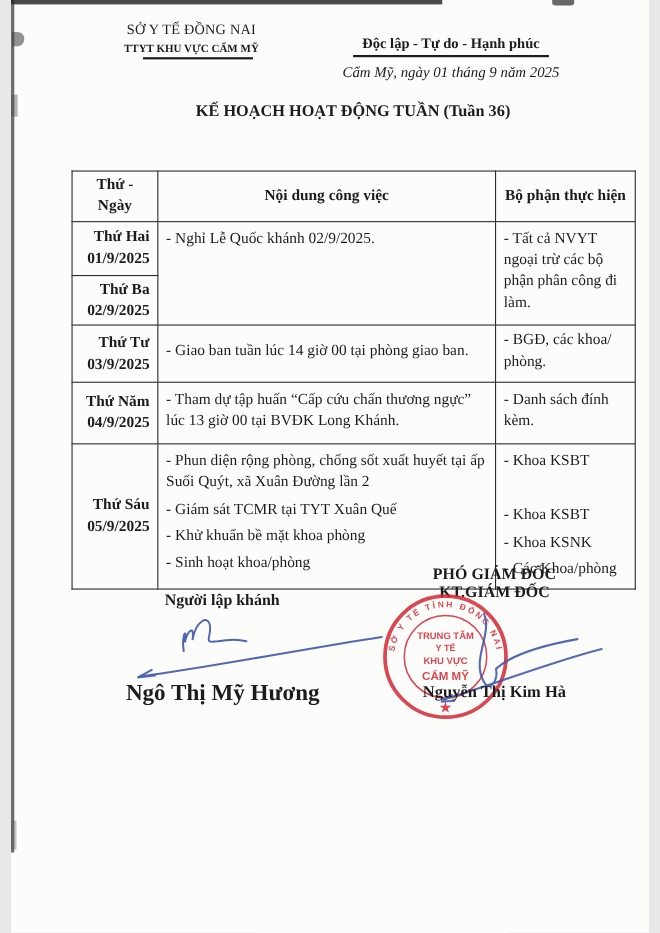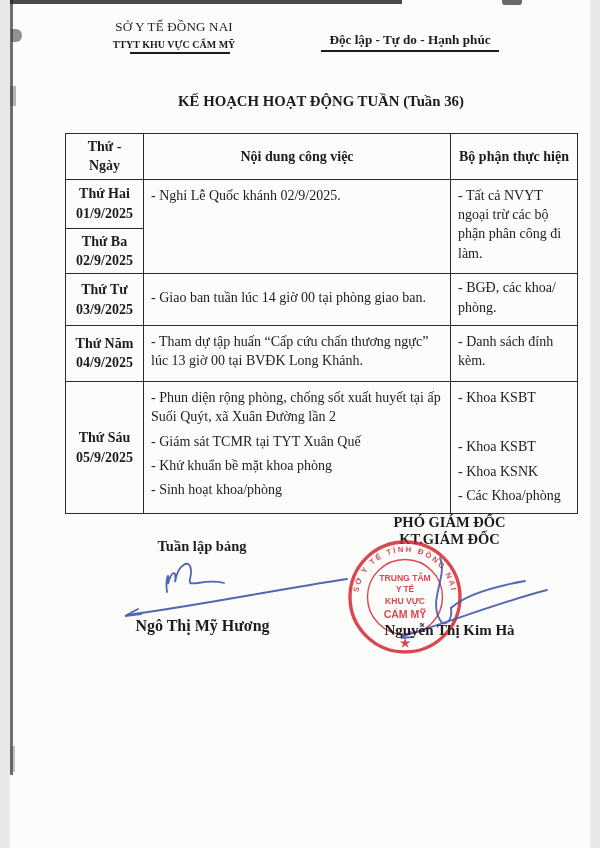--- a/index.html
+++ b/index.html
@@ -23,38 +23,38 @@
 
   .nat-block{position:absolute;left:252px;top:16px;width:296px;text-align:center;}
   .nat1{font-size:13.8px;font-weight:bold;}
   .nat2{font-size:13.2px;font-weight:bold;margin-top:16px;}
   .nat-underline{height:1.5px;background:#1c1c1c;width:178px;margin:2px auto 0;}
   .nat3{font-size:13.5px;font-style:italic;margin-top:6px;}
 
   .title-block{position:absolute;left:55px;top:92px;width:512px;text-align:center;font-weight:bold;font-size:14.8px;line-height:1.3;}
 
   table.plan{
-    position:absolute;left:55px;top:133px;width:512px;
+    position:absolute;left:55px;top:155px;width:512px;
     border-collapse:collapse;table-layout:fixed;
   }
   table.plan th, table.plan td{
     border:1.6px solid #2b2b2b;padding:3px 7px;vertical-align:middle;
     font-size:14px;line-height:1.38;overflow:hidden;
   }
   table.plan th{font-weight:bold;text-align:center;font-size:14px;height:32px;}
-  .day-cell{font-weight:bold;text-align:center;font-size:13.5px;line-height:1.5;}
+  .day-cell{font-weight:bold;text-align:right;font-size:13.5px;line-height:1.5;}
   .content-cell, .dept-cell{text-align:left;}
   .v-top{vertical-align:top !important;padding-top:5px !important;}
   .r-mon td{height:42px;} .r-tue td{height:37px;} .r-wed td{height:38px;}
   .r-thu td{height:47px;} .r-fri td{height:118px;}
   .li{margin:1px 0 5px;}
   .fri-dept .li:first-child{margin-bottom:30px;}
 
   .sig-left-title{position:absolute;left:92px;top:538px;width:200px;text-align:center;font-weight:bold;font-size:14.5px;}
-  .sig-left-name{position:absolute;left:85px;top:617px;width:215px;text-align:center;font-weight:bold;font-size:16px;}
+  .sig-left-name{position:absolute;left:85px;top:617px;width:215px;text-align:center;font-weight:bold;font-size:21px;}
   .sig-right-title{position:absolute;left:337px;top:514px;width:205px;text-align:center;font-weight:bold;font-size:14.5px;line-height:1.2;z-index:1;}
   .sig-right-name{position:absolute;left:337px;top:622px;width:205px;text-align:center;font-weight:bold;font-size:15px;z-index:5;}
 
   .stamp-svg{position:absolute;left:327px;top:535px;z-index:3;}
   .ring-text{font-size:7.6px;font-weight:bold;letter-spacing:2.1px;fill:#d42530;font-family:"Liberation Sans",sans-serif;}
   .stamp-center{font-weight:bold;text-anchor:middle;fill:#d42530;font-family:"Liberation Sans",sans-serif;}
   .sig-svg{position:absolute;z-index:4;}
 </style>
 </head>
 <body>
@@ -70,20 +70,21 @@
 
   <div class="org-block">
     <div class="org1">SỞ Y TẾ ĐỒNG NAI</div>
     <div class="org2">TTYT KHU VỰC CẨM MỸ</div>
     <div class="org-underline"></div>
   </div>
 
   <div class="nat-block">
     <div class="nat2">Độc lập - Tự do - Hạnh phúc</div>
     <div class="nat-underline"></div>
+    <div class="nat3">Cẩm Mỹ, ngày  01  tháng  9  năm 2025</div>
   </div>
 
   <div class="title-block">
     <div>KẾ HOẠCH HOẠT ĐỘNG TUẦN (Tuần 36)</div>
   </div>
 
   <table class="plan">
     <colgroup>
         <col style="width:78px">
         <col style="width:307px">
@@ -151,21 +152,21 @@
       <td class="dept-cell v-top fri-dept">
             <div class="li">- Khoa KSBT</div>
             <div class="li">- Khoa KSBT</div>
             <div class="li">- Khoa KSNK</div>
             <div class="li">- Các Khoa/phòng</div>
           </td>
     </tr>
   </tbody>
     </table>
 
-  <div class="sig-left-title">Tuần lập bảng</div>
+  <div class="sig-left-title">Người lập khánh</div>
   <div class="sig-left-name">Ngô Thị Mỹ Hương</div>
 
   <div class="sig-right-title">
     <div>PHÓ GIÁM ĐỐC</div>
     <div>KT.GIÁM ĐỐC</div>
   </div>
   <div class="sig-right-name">Nguyễn Thị Kim Hà</div>
 
   <svg class="sig-svg" style="left:95px;top:552px;" width="255" height="72" viewBox="0 0 255 72">
     <g fill="none" stroke="#3f56ab" stroke-width="1.8" stroke-linecap="round" opacity="0.9">

